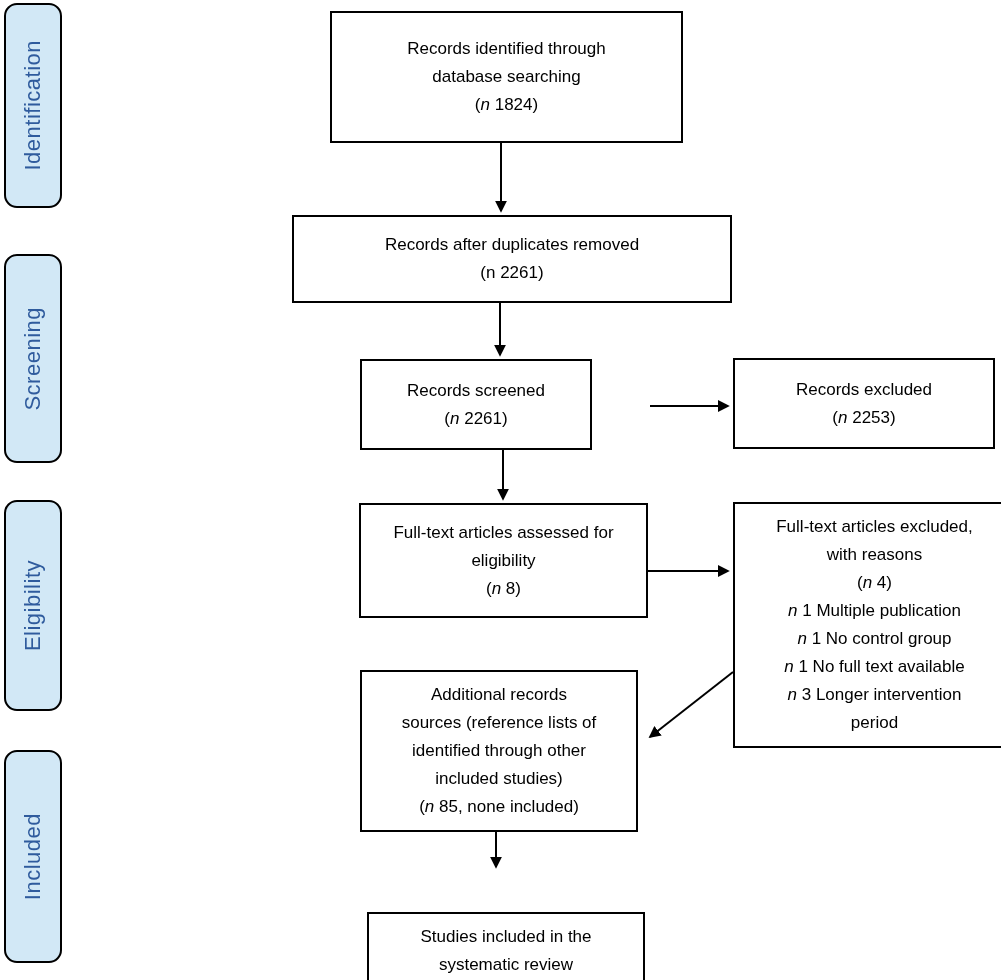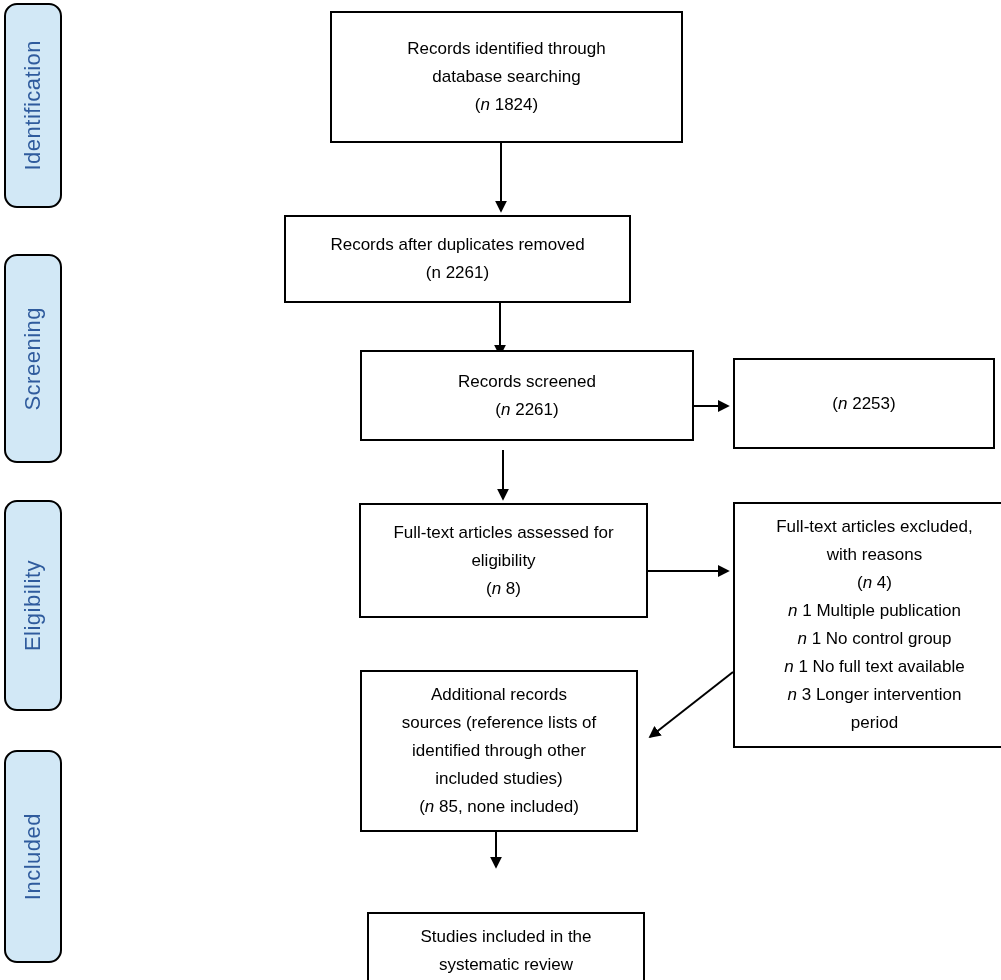--- a/index.html
+++ b/index.html
@@ -97,31 +97,32 @@
   <div class="stage" style="top:750px;height:213px">
     <span class="stage-text">Included</span>
   </div>
 
   <div class="box" style="left:330px;top:11px;width:353px;height:132px">
       <div class="line"><span>Records identified through</span></div>
       <div class="line"><span>database searching</span></div>
       <div class="line"><span>(</span><em>n</em><span> 1824)</span></div>
     </div>
 
-  <div class="box" style="left:284px;top:215px;width:347px;height:88px">
+  <div class="box" style="left:292px;top:215px;width:440px;height:88px">
       <div class="line"><span>Records after duplicates removed</span></div>
       <div class="line"><span>(n 2261)</span></div>
     </div>
 
-  <div class="box" style="left:360px;top:350px;width:334px;height:91px">
+  <div class="box" style="left:360px;top:359px;width:232px;height:91px">
       <div class="line"><span>Records screened</span></div>
       <div class="line"><span>(</span><em>n</em><span> 2261)</span></div>
     </div>
 
   <div class="box" style="left:733px;top:358px;width:262px;height:91px">
+      <div class="line"><span>Records excluded</span></div>
       <div class="line"><span>(</span><em>n</em><span> 2253)</span></div>
     </div>
 
   <div class="box" style="left:359px;top:503px;width:289px;height:115px">
       <div class="line"><span>Full-text articles assessed for</span></div>
       <div class="line"><span>eligibility</span></div>
       <div class="line"><span>(</span><em>n</em><span> 8)</span></div>
     </div>
 
   <div class="box" style="left:733px;top:502px;width:283px;height:246px">

